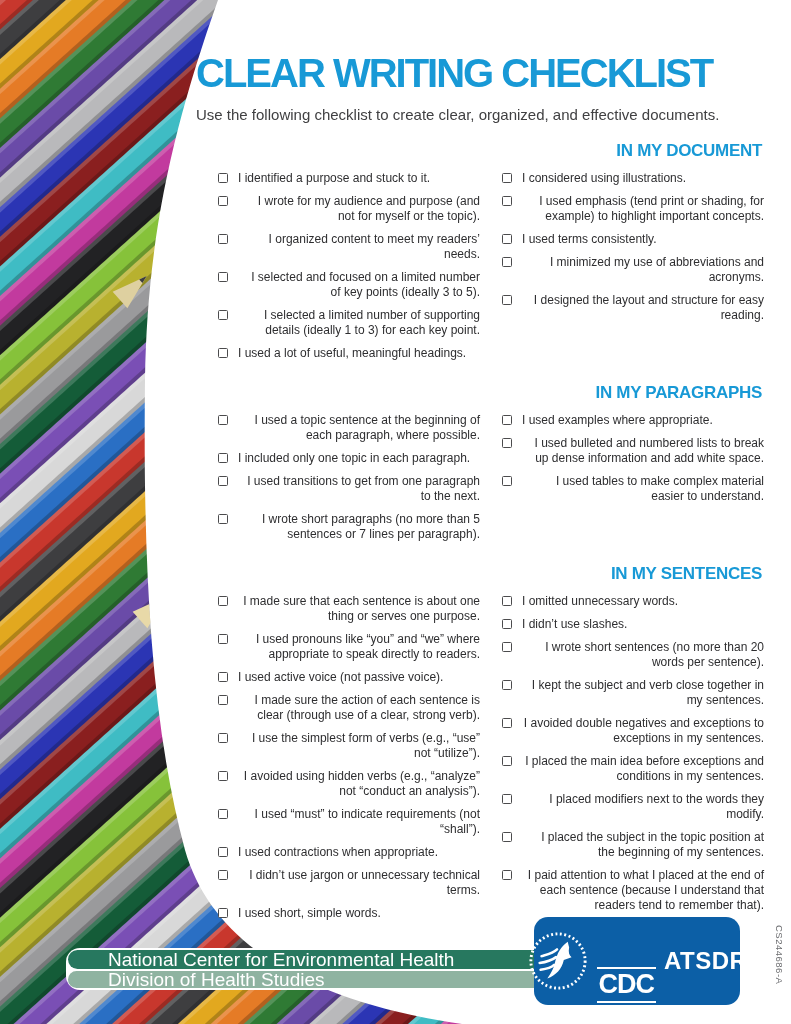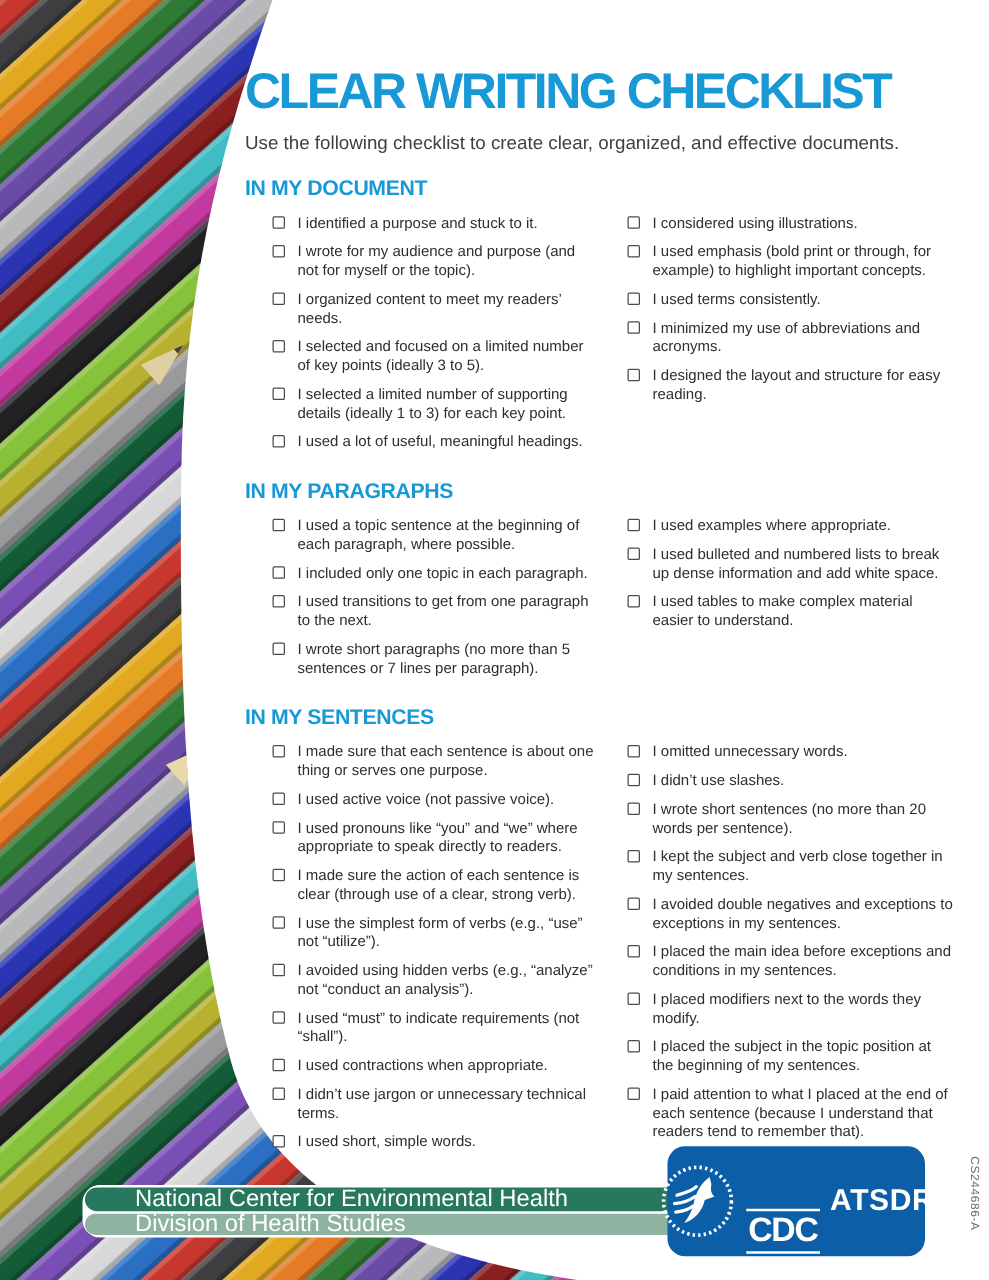--- a/index.html
+++ b/index.html
@@ -7,21 +7,21 @@
     position:relative;width:791px;height:1024px;background:#fff;overflow:hidden;
     font-family:"Liberation Sans",sans-serif;color:var(--text,#2d2d2f);
   }
   .pencils{position:absolute;left:0;top:0;z-index:1;}
   .content{position:absolute;left:196px;top:52px;width:566px;z-index:2;}
   .title{
     font-size:40px;font-weight:bold;letter-spacing:-2px;line-height:1.05;
     color:var(--accent,#1899d6);margin:0 0 12px 0;white-space:nowrap;
   }
   .subtitle{font-size:15px;color:#404042;margin:0 0 18px 0;}
-  .section{margin-bottom:14px;}
+  .section{margin-bottom:14px;text-align:right;}
   .sec-heading{
     font-size:17px;font-weight:bold;color:var(--accent,#1899d6);
     letter-spacing:-.3px;margin:0 0 10px 0;
   }
   .cols{display:grid;grid-template-columns:262px 262px;column-gap:22px;padding-left:22px;}
   .item{display:flex;align-items:flex-start;margin-bottom:8px;}
   .cb{
     flex:0 0 auto;width:8px;height:8px;border:1.4px solid #4b4b4d;border-radius:1.5px;
     margin:2px 10px 0 0;background:#fff;
   }
@@ -180,21 +180,21 @@
                 <span class="item-text">I used a lot of useful, meaningful headings.</span>
               </div>
             </div>
             <div>
               <div class="item">
                 <span class="cb"></span>
                 <span class="item-text">I considered using illustrations.</span>
               </div>
               <div class="item">
                 <span class="cb"></span>
-                <span class="item-text">I used emphasis (bold print or through, for example) to highlight important concepts.</span>
+                <span class="item-text">I used emphasis (tend print or shading, for example) to highlight important concepts.</span>
               </div>
               <div class="item">
                 <span class="cb"></span>
                 <span class="item-text">I used terms consistently.</span>
               </div>
               <div class="item">
                 <span class="cb"></span>
                 <span class="item-text">I minimized my use of abbreviations and acronyms.</span>
               </div>
               <div class="item">
@@ -244,25 +244,25 @@
         <div class="section">
           <h2 class="sec-heading">IN MY SENTENCES</h2>
           <div class="cols">
             <div>
               <div class="item">
                 <span class="cb"></span>
                 <span class="item-text">I made sure that each sentence is about one thing or serves one purpose.</span>
               </div>
               <div class="item">
                 <span class="cb"></span>
+                <span class="item-text">I used pronouns like “you” and “we” where appropriate to speak directly to readers.</span>
+              </div>
+              <div class="item">
+                <span class="cb"></span>
                 <span class="item-text">I used active voice (not passive voice).</span>
-              </div>
-              <div class="item">
-                <span class="cb"></span>
-                <span class="item-text">I used pronouns like “you” and “we” where appropriate to speak directly to readers.</span>
               </div>
               <div class="item">
                 <span class="cb"></span>
                 <span class="item-text">I made sure the action of each sentence is clear (through use of a clear, strong verb).</span>
               </div>
               <div class="item">
                 <span class="cb"></span>
                 <span class="item-text">I use the simplest form of verbs (e.g., “use” not “utilize”).</span>
               </div>
               <div class="item">

